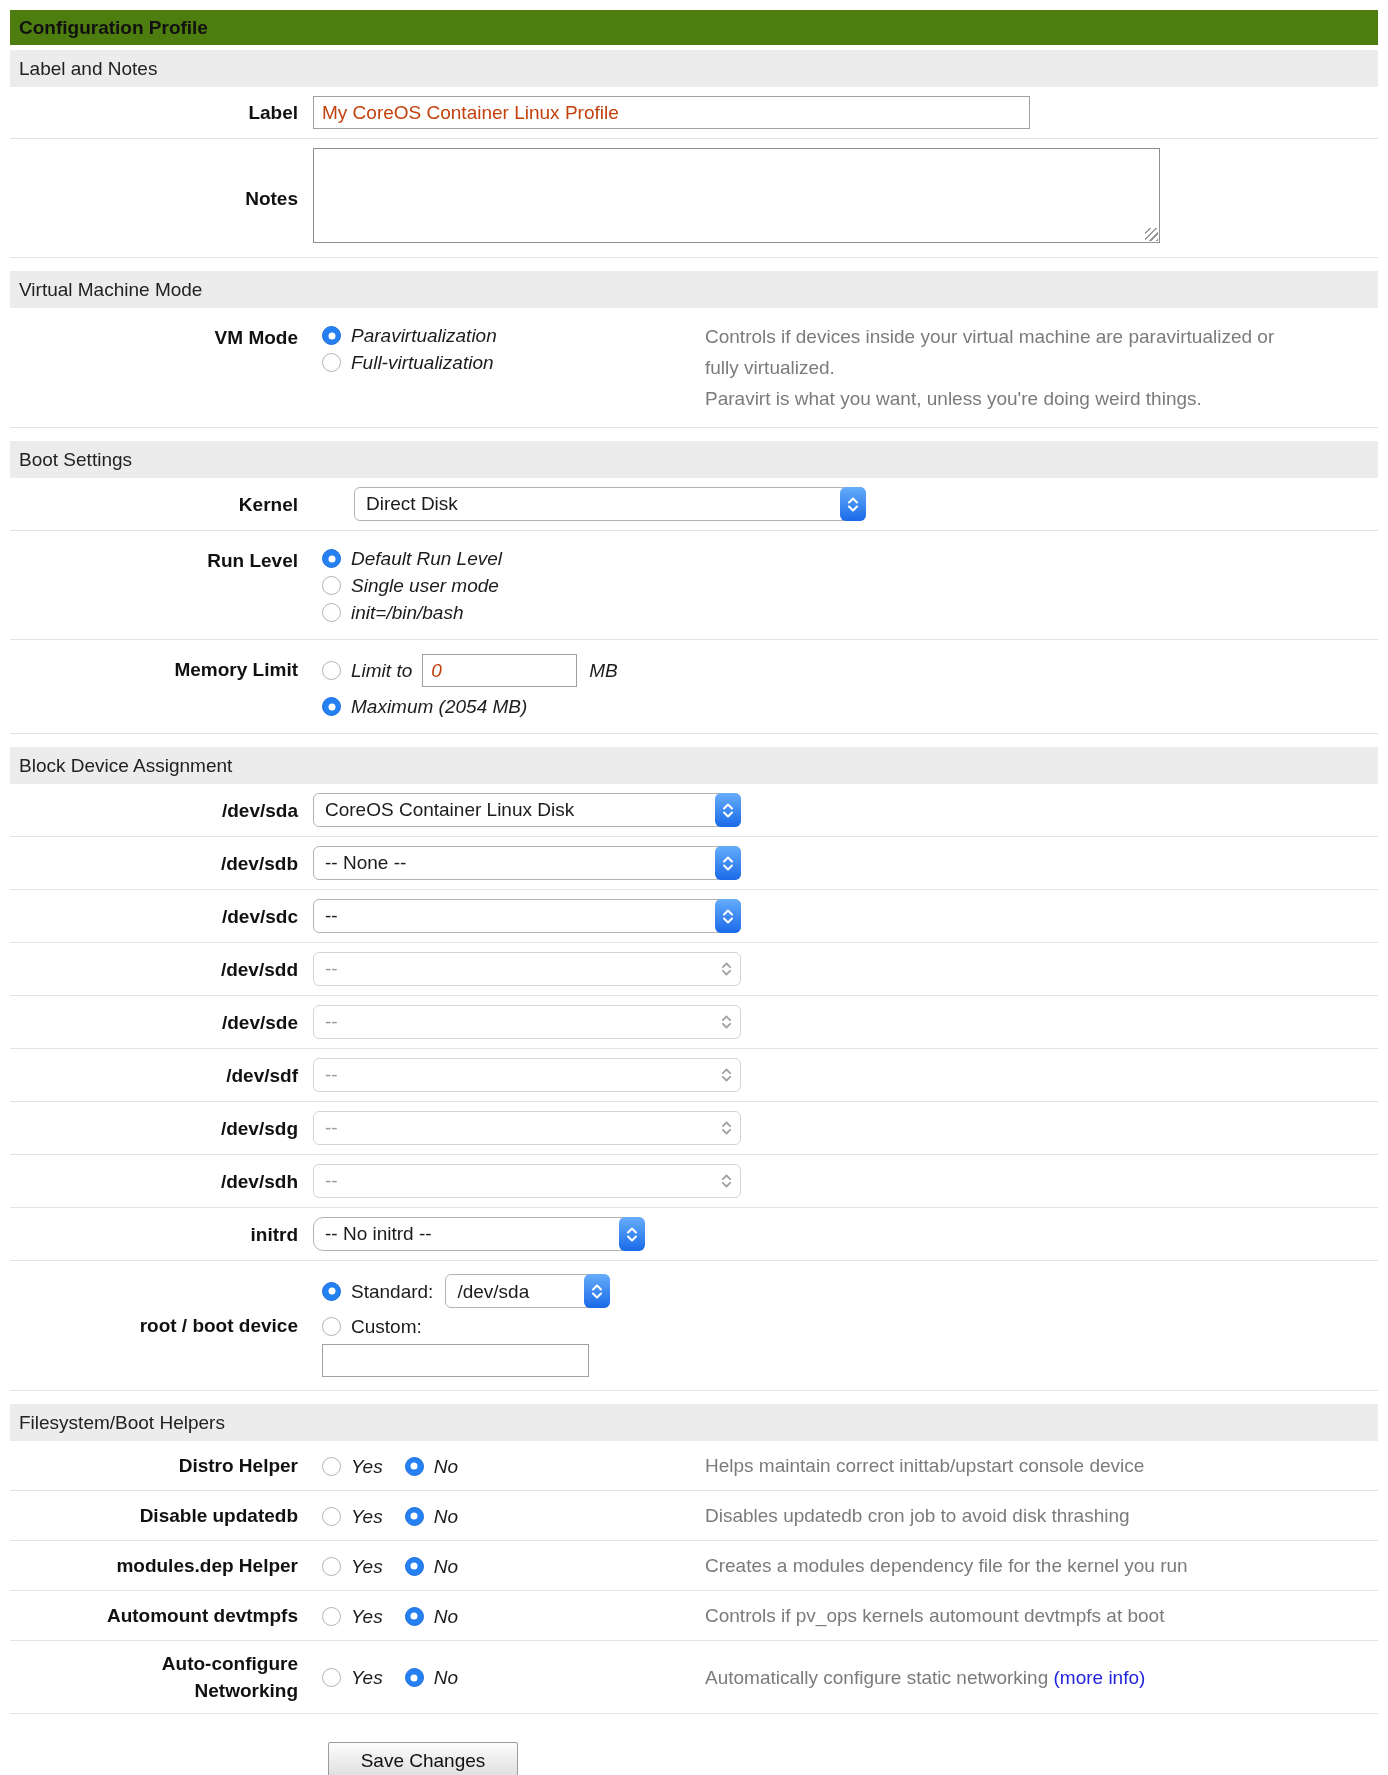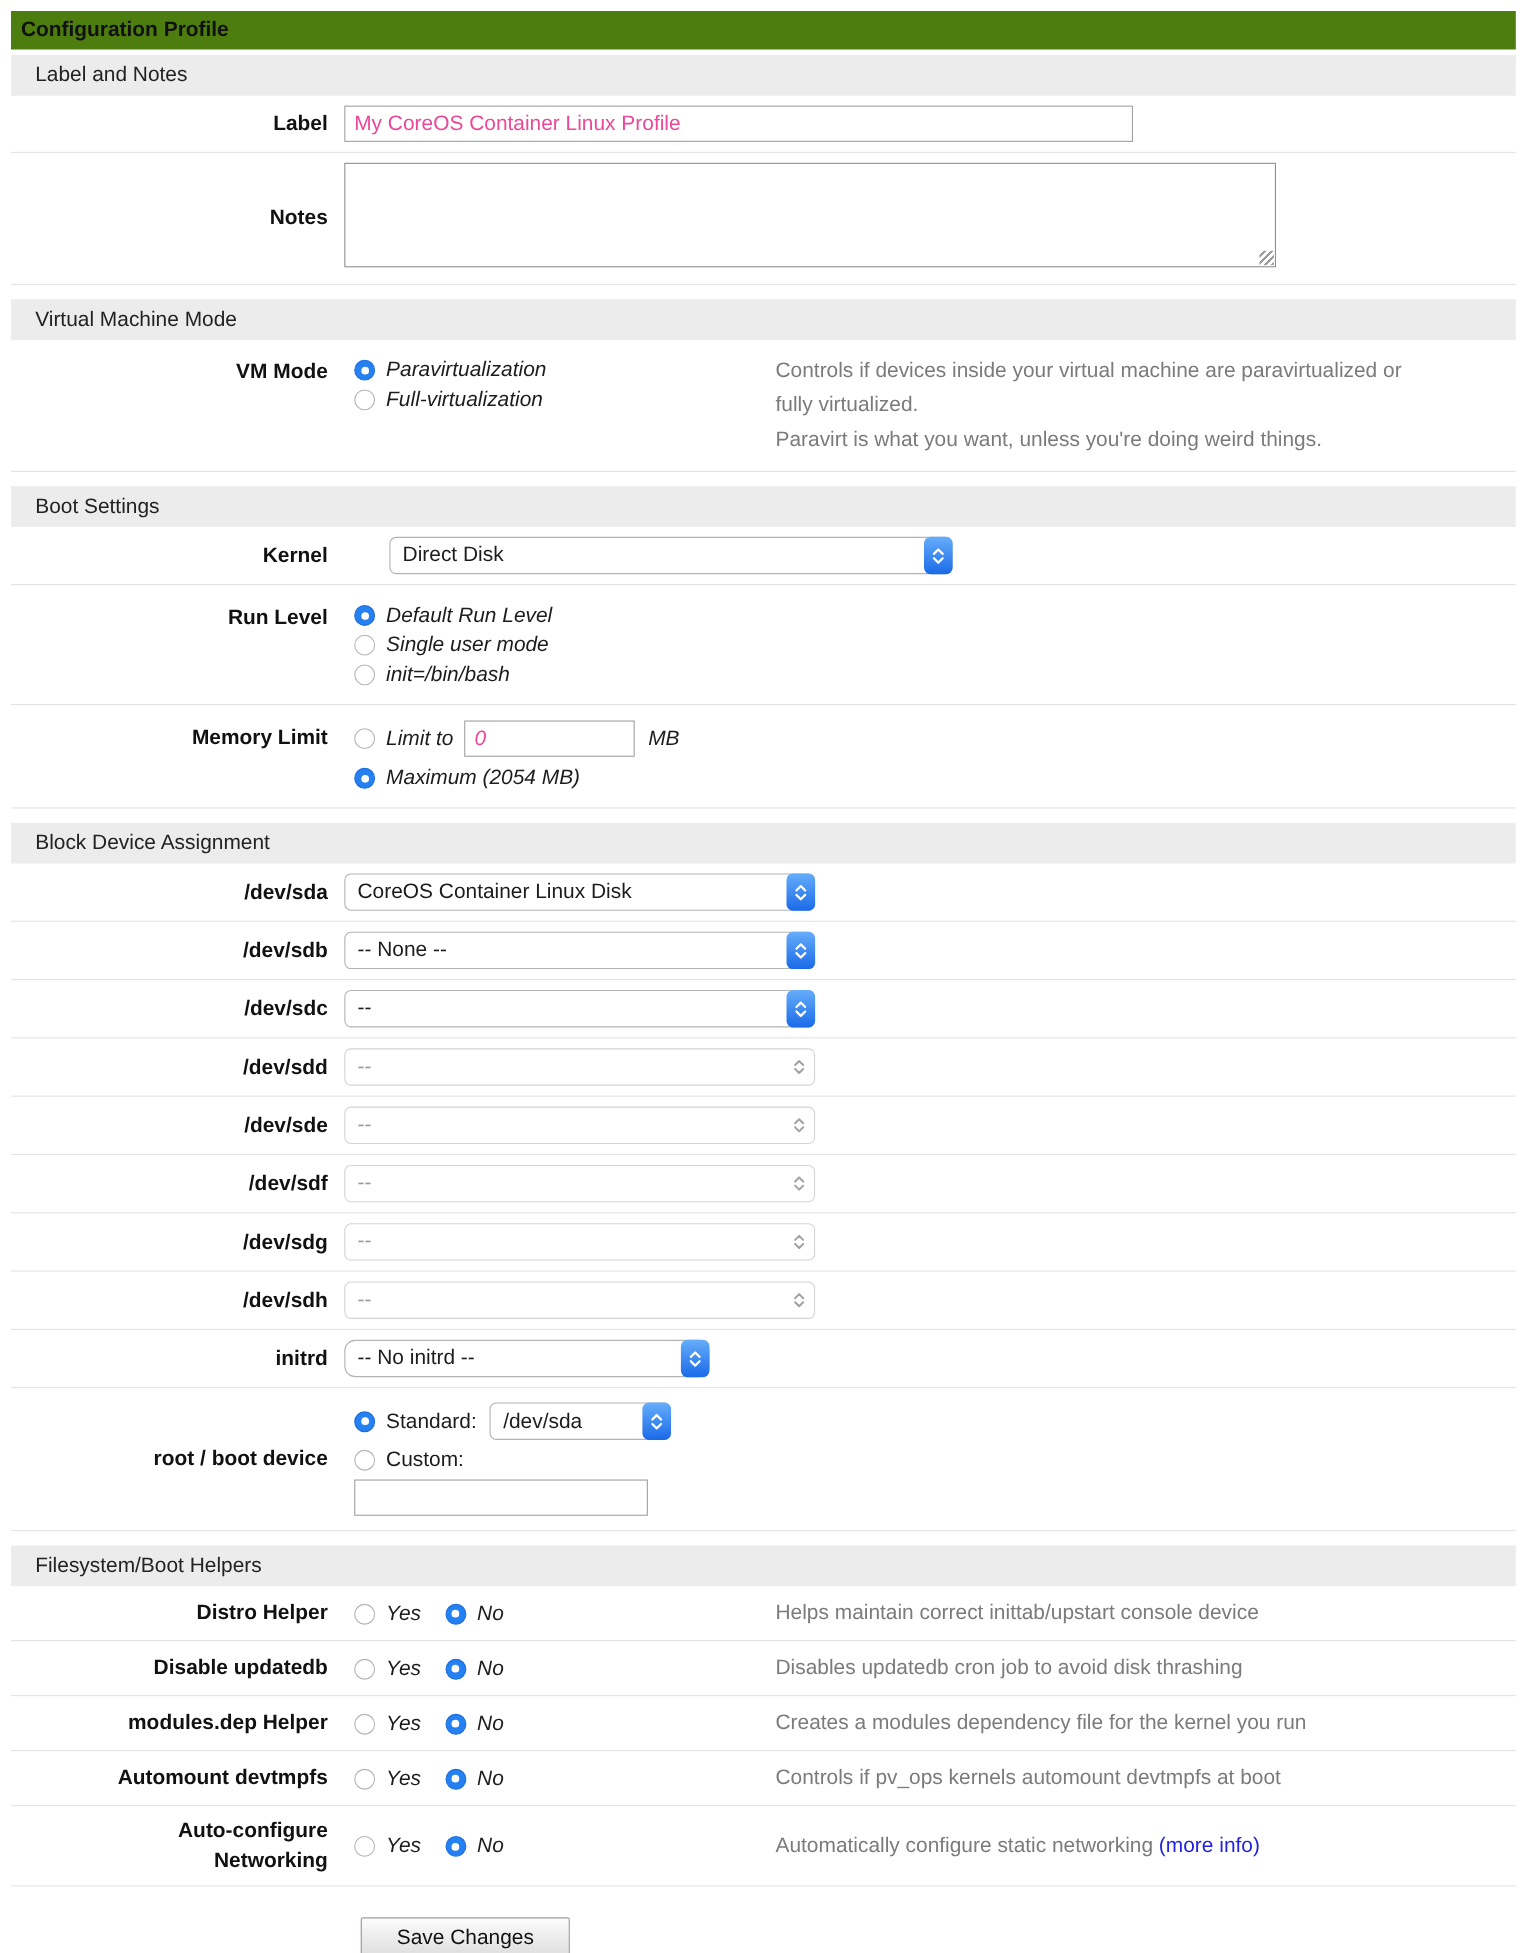--- a/index.html
+++ b/index.html
@@ -11,21 +11,21 @@
   }
   .page { padding:10px 10px 40px 10px; }
 
   
   .title-bar {
     background:#4d7c0f; height:35px; line-height:35px;
     font-weight:bold; padding-left:9px; margin-bottom:5px; color:#111;
   }
   .section-bar {
     background:#ececec; height:37px; line-height:37px;
-    padding-left:22px; color:#222;
+    padding-left:9px; color:#222;
   }
   .section-bar.gap { margin-top:13px; }
 
   
   .row {
     display:flex; align-items:flex-start;
     padding:9px 0; border-bottom:1px solid #e3e3e3;
   }
   .row.pad { padding:13px 0; }
   .row.center { align-items:center; }
@@ -38,21 +38,21 @@
   .ctrl-col { flex:1; }
   .radio-cell { width:392px; flex:none; padding-left:9px; padding-top:1px;font-style:italic; }
   .help {
     color:#7b7b7b; line-height:31px; max-width:585px;
   }
   .help a { color:#2323dd; text-decoration:none; }
 
   
   input[type=text] {
     height:33px; border:1px solid #a0a0a0; background:#fff;
-    font:inherit; color:#ec4899; padding:0 8px;
+    font:inherit; color:#c2410c; padding:0 8px;
   }
   .label-input { width:717px; }
   .mem-input { width:155px; }
   .custom-input { width:267px; height:35px; margin-left:0; margin-top:4px; }
   .ta-wrap { position:relative; display:inline-block; }
   textarea {
     width:847px; height:95px; border:1px solid #8f8f8f; background:#fff;
     font:inherit; resize:none; display:block;
   }
   .resize-handle {

